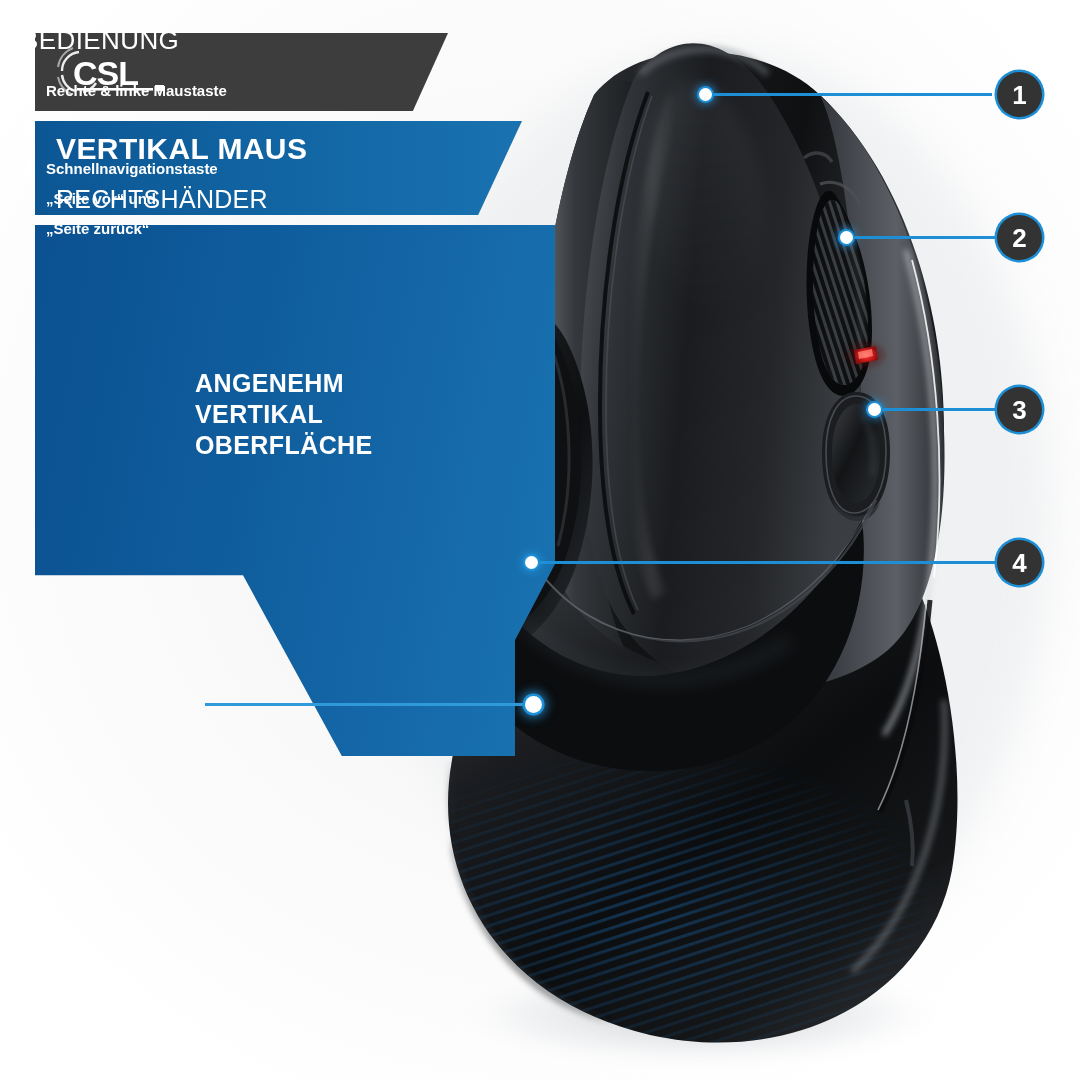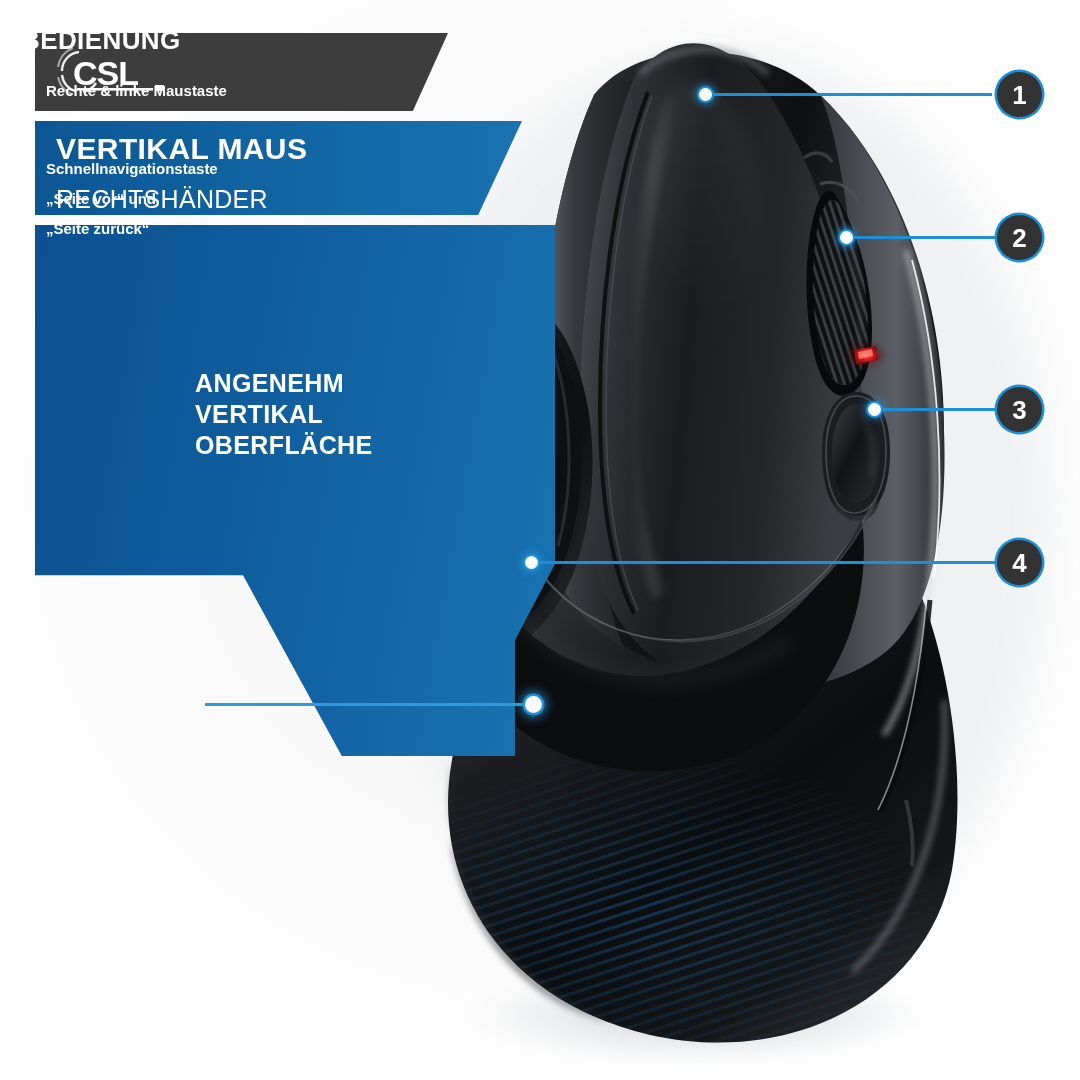--- a/index.html
+++ b/index.html
@@ -84,21 +84,21 @@
     height: 565px;
     background: linear-gradient(100deg, #0b5191 0%, #0f5c9c 38%, #1568a8 70%, #1a74b2 100%);
     clip-path: polygon(0 0, 100% 0, 100% 60%, 92.3% 73.5%, 92.3% 94%, 59% 94%, 40% 62%, 0 62%);
   }
 
   #section-title {
     position: absolute;
     left: 21px;
     top: 25px;
     font-size: 26px;
-    font-weight: bold;
+    font-weight: normal;
     letter-spacing: 0.4px;
   }
 
   #feature-list {
     position: absolute;
     left: 21px;
     top: 76px;
     width: 400px;
   }
   .feature-row {

